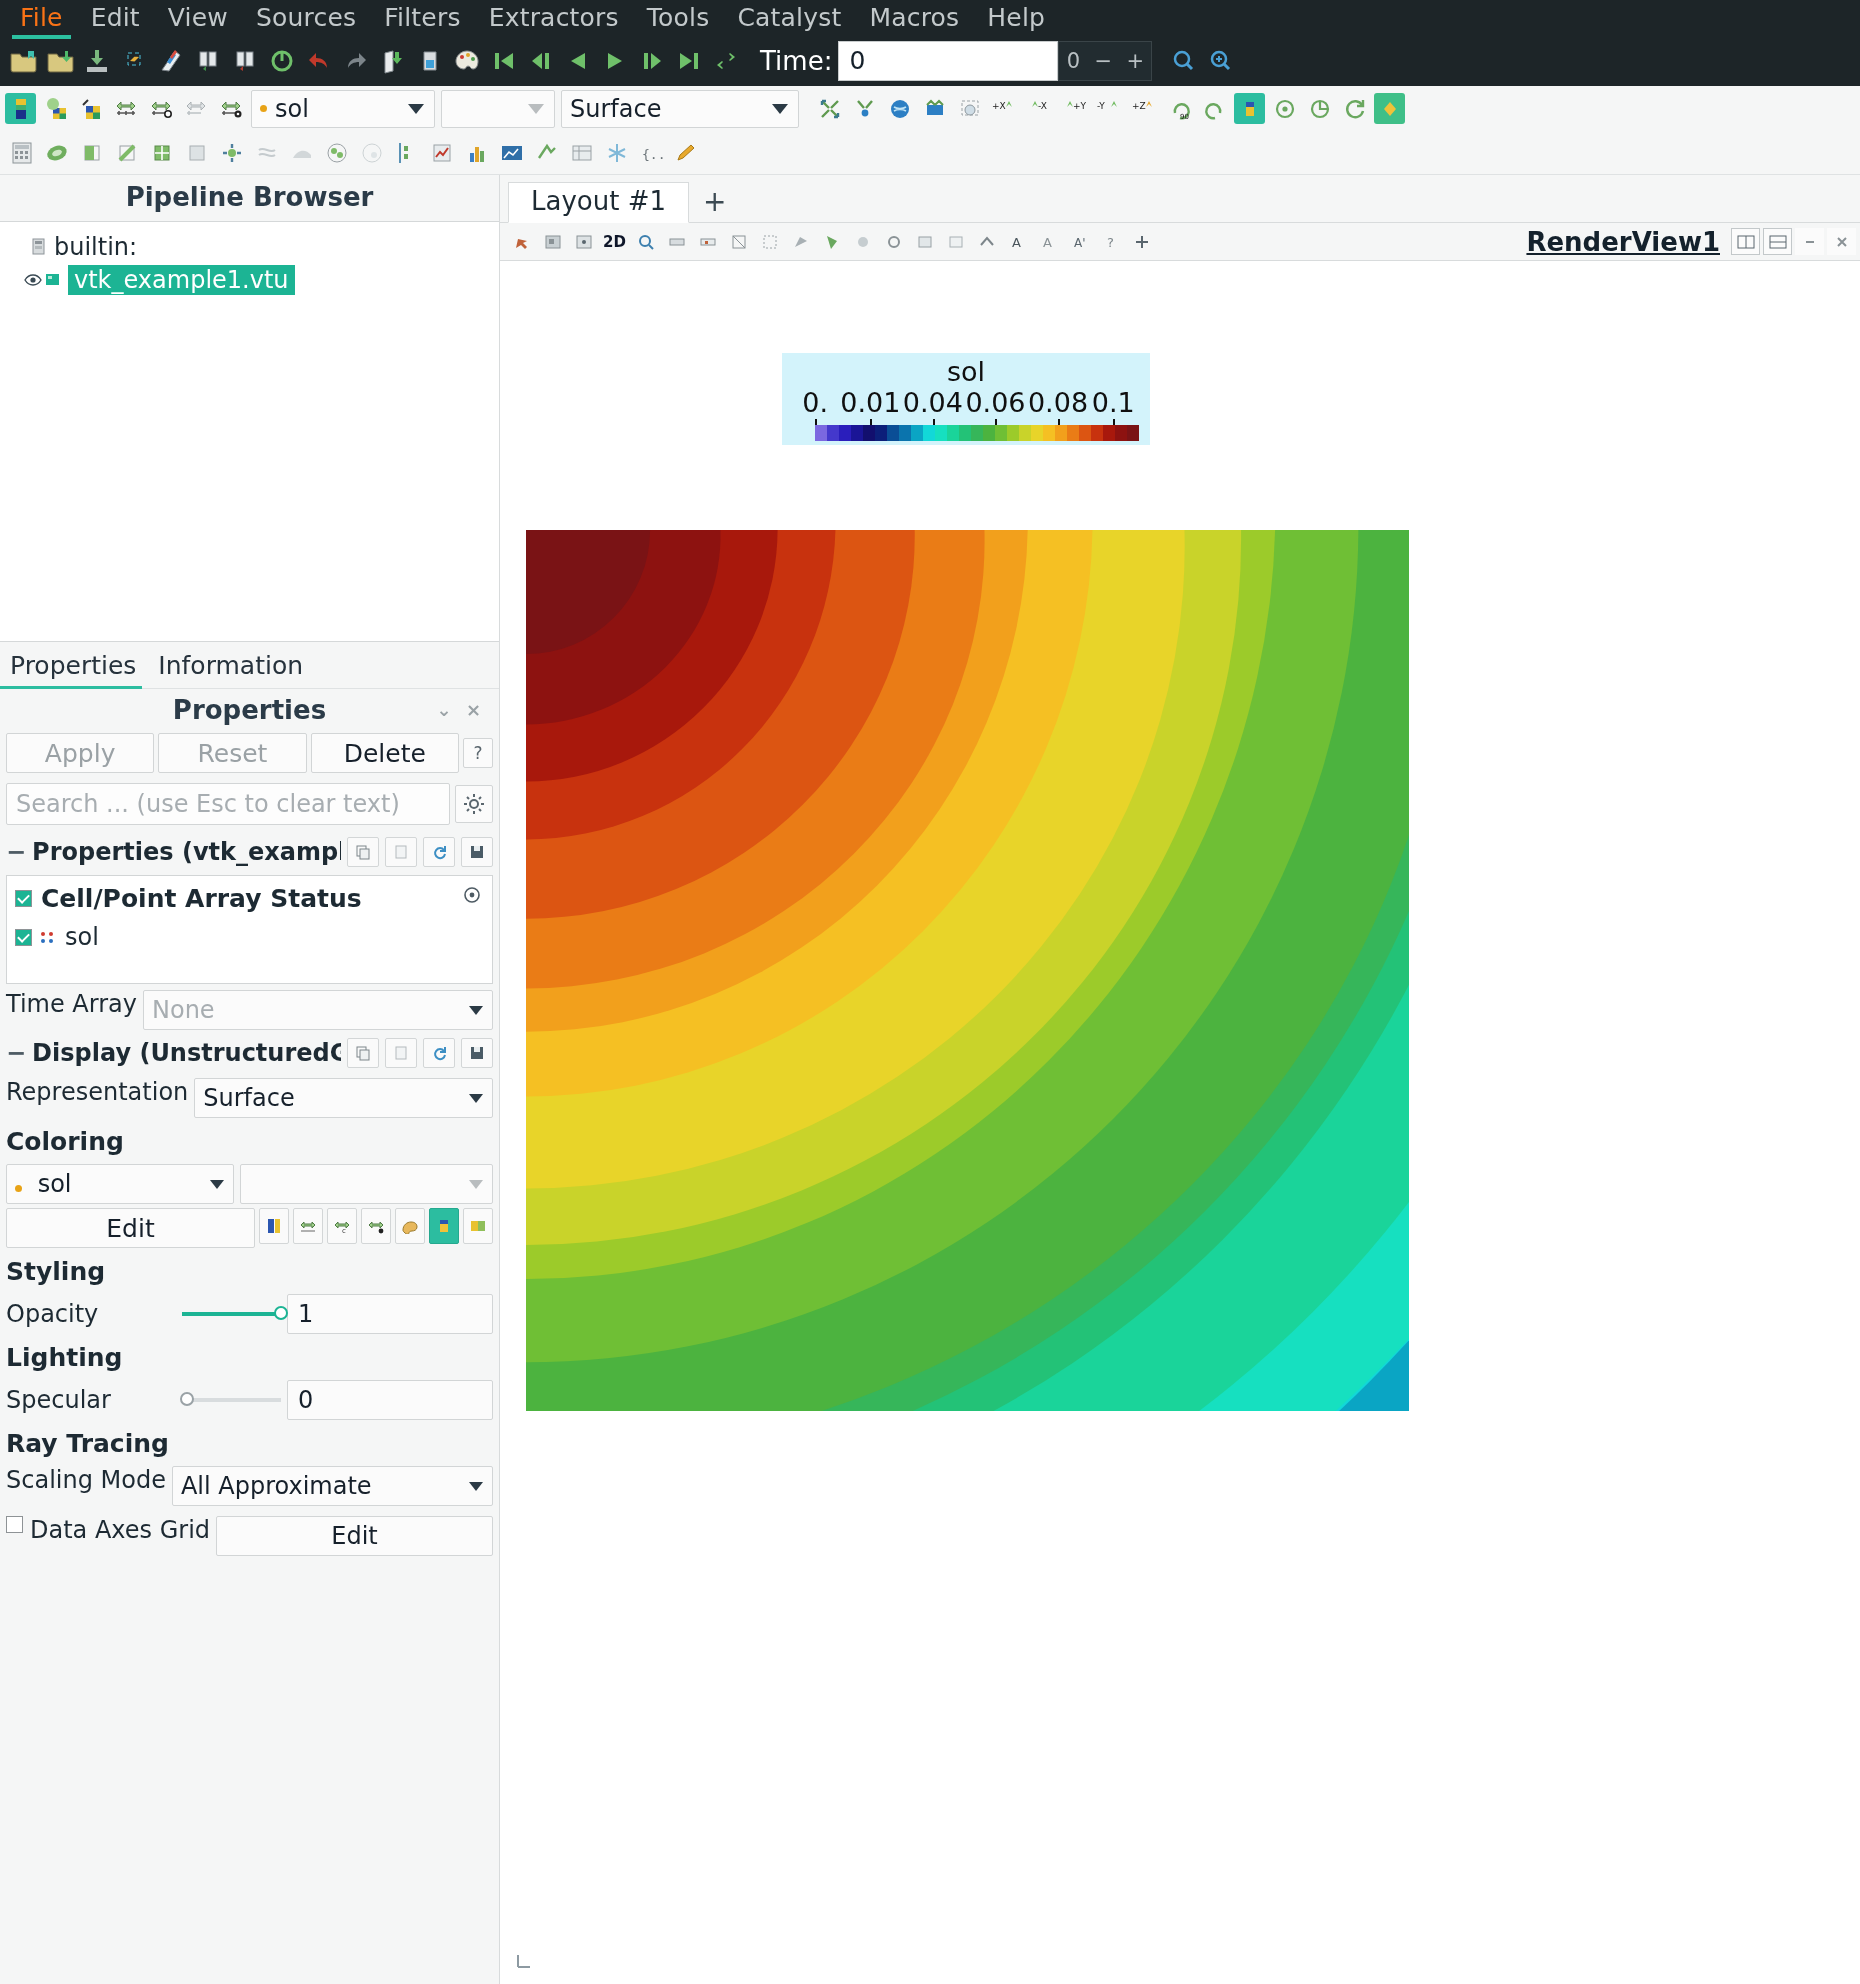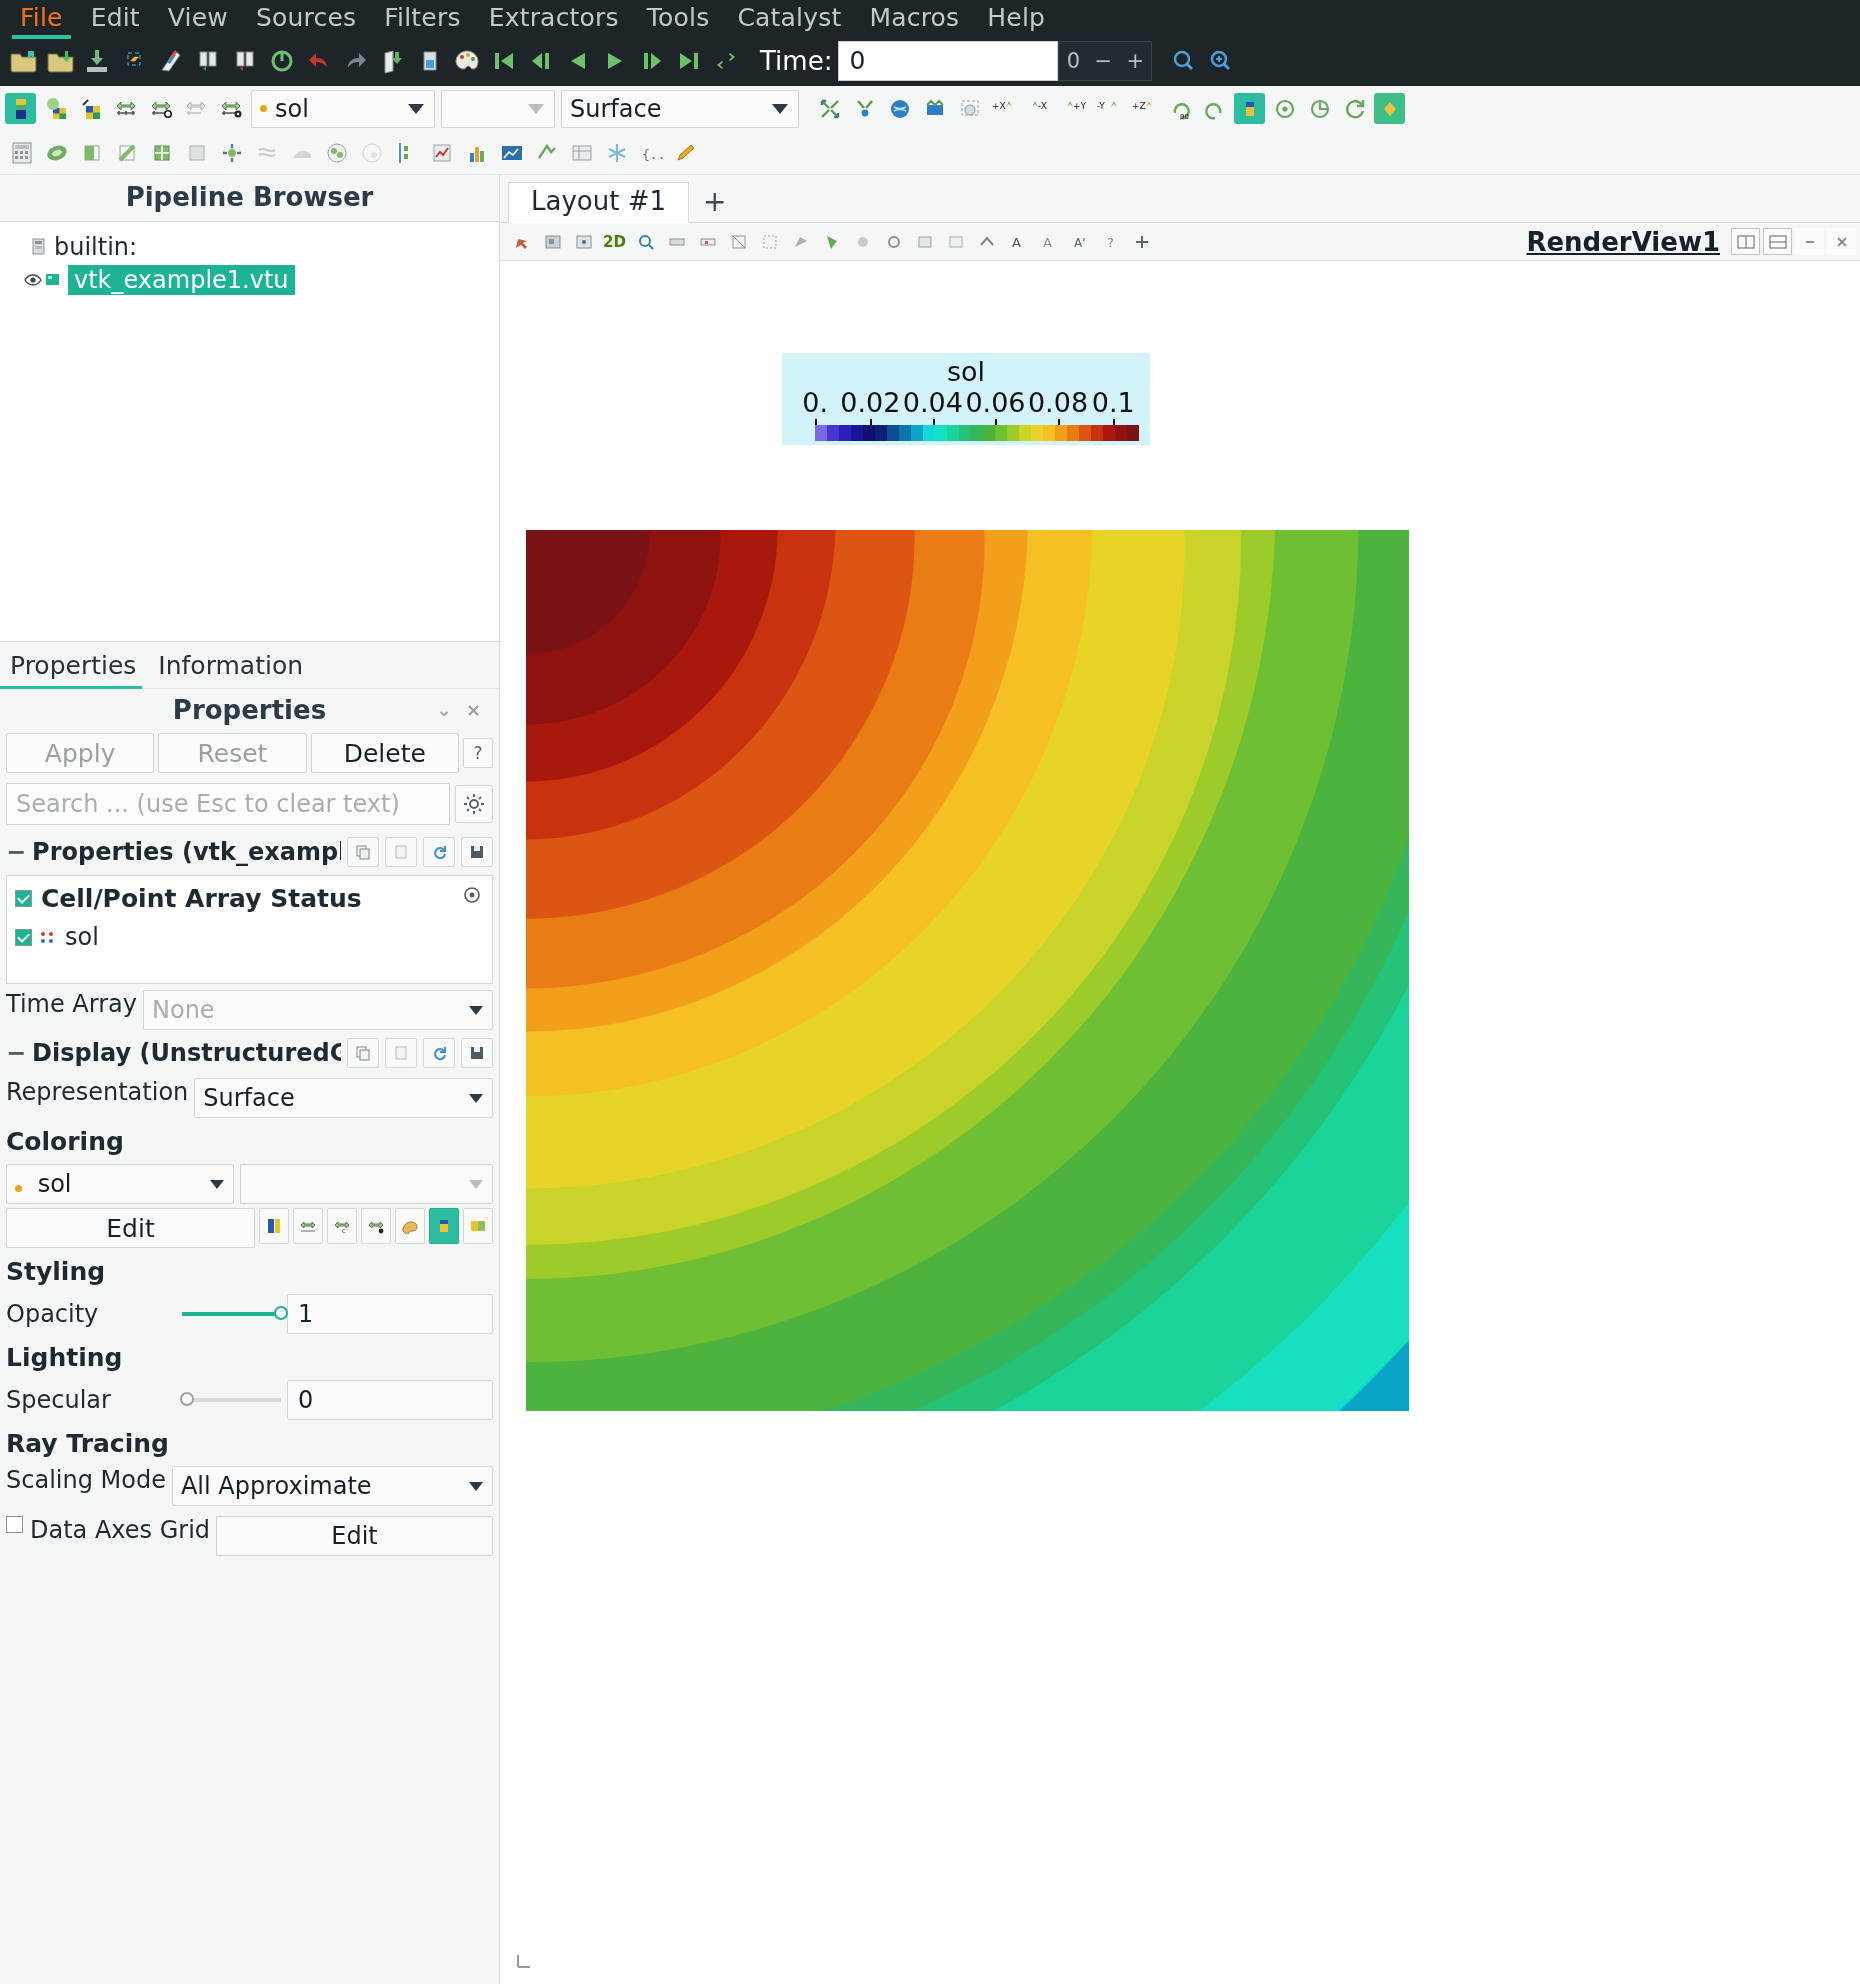--- a/index.html
+++ b/index.html
@@ -910,21 +910,21 @@
             <rect x="2" y="3" width="14" height="12" fill="#c9d0d3" stroke="#8a9296"></rect>
             <rect x="5" y="6" width="5" height="5" fill="#8a9296"></rect>
           </svg>
         </div>
       <div class="vti">
           <svg width="18" height="18" viewBox="0 0 18 18">
             <rect x="2" y="3" width="14" height="12" fill="#dde2e4" stroke="#8a9296"></rect>
             <circle cx="9" cy="9" r="2" fill="#5a666e"></circle>
           </svg>
         </div>
-      <div class="vti" style="font-size:15px;color:#4d7c0f;font-weight:bold">2D</div>
+      <div class="vti" style="font-size:15px;color:#0f172a;font-weight:bold">2D</div>
       <div class="vti">
           <svg width="18" height="18" viewBox="0 0 18 18">
             <circle cx="8" cy="8" r="5" fill="none" stroke="#3c7fae" stroke-width="2"></circle>
             <path d="M12 12l4 4" stroke="#3c7fae" stroke-width="2"></path>
           </svg>
         </div>
       <div class="vti">
           <svg width="18" height="18" viewBox="0 0 18 18">
             <rect x="2" y="6" width="14" height="6" fill="#d7dcdf" stroke="#8a9296"></rect>
           </svg>
@@ -1031,21 +1031,21 @@
           </svg>
         </div>
     </div>
 
     <div class="renderview">
 
       <div class="scalarbar">
         <div class="sb-title">sol</div>
         <div class="sb-ticks">
           <span class="sb-tick" style="left:9%">0.</span>
-          <span class="sb-tick" style="left:24%">0.02</span>
+          <span class="sb-tick" style="left:24%">0.01</span>
           <span class="sb-tick" style="left:41%">0.04</span>
           <span class="sb-tick" style="left:58%">0.06</span>
           <span class="sb-tick" style="left:75%">0.08</span>
           <span class="sb-tick" style="left:90%">0.1</span>
         </div>
         <div class="sb-marks">
           <span class="sb-mark" style="left:9%"></span>
             <span class="sb-mark" style="left:24%"></span>
           <span class="sb-mark" style="left:41%"></span>
             <span class="sb-mark" style="left:58%"></span>

